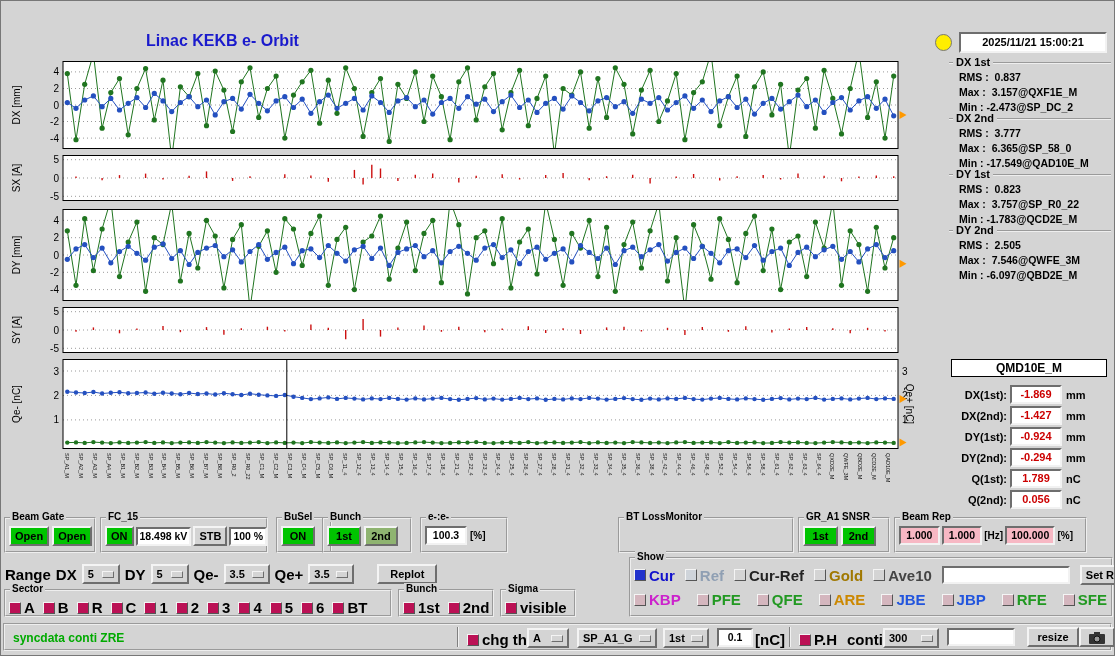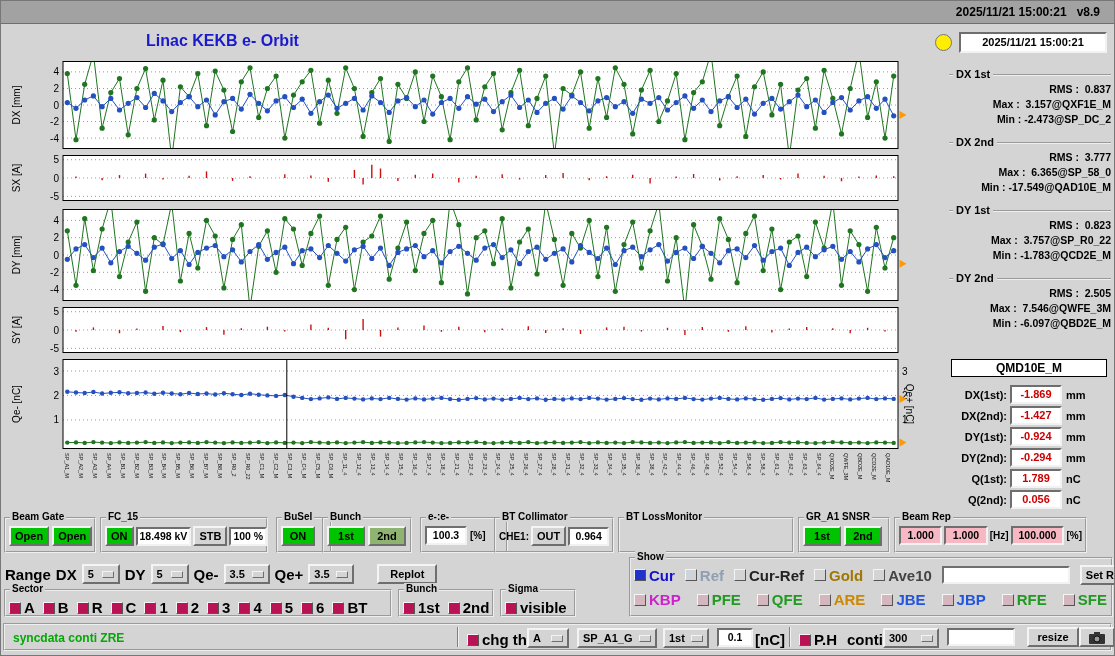--- a/index.html
+++ b/index.html
@@ -18,37 +18,37 @@
   .xstrip{position:absolute;left:62px;top:450px;width:835px;height:62px;overflow:hidden;}
   .xlab{position:absolute;top:2px;font-size:5.5px;transform:rotate(90deg);transform-origin:0 0;
     white-space:nowrap;color:#111;letter-spacing:0;}
   
   .indicator{position:absolute;left:934px;top:33px;width:15px;height:15px;border-radius:50%;
     background:#ffee00;border:1px solid #777;}
   .timebox{position:absolute;left:958px;top:31px;width:144px;height:17px;background:#fff;
     border:2px solid;border-color:#6e6e6e #f2f2f2 #f2f2f2 #6e6e6e;text-align:center;
     font-size:11px;font-weight:bold;line-height:17px;}
   .statpanel{position:absolute;left:948px;top:60px;width:162px;}
-  .statgroup{position:relative;border-top:2px groove #eee;margin-top:13px;padding:6px 0 2px 10px;text-align:right;}
+  .statgroup{position:relative;border-top:2px groove #eee;margin-top:1px;padding:6px 0 2px 10px;}
   .statgroup .glabel{position:absolute;top:-8px;left:4px;background:#d4d4d4;padding:0 3px;
     font-size:11px;font-weight:bold;}
   .srow{font-size:10.5px;font-weight:bold;line-height:15px;white-space:pre;}
   .qmdbox{position:absolute;left:948px;top:358px;width:164px;}
   .qtitle{background:#fff;border:1px solid #000;font-weight:bold;text-align:center;
     font-size:12px;height:16px;line-height:16px;margin:0 6px 7px 2px;}
   .qrow{display:flex;align-items:center;height:21px;}
   .qlab{width:58px;text-align:right;font-size:11px;font-weight:bold;margin-right:3px;}
   .qval{width:48px;height:15px;background:#fff;border:2px solid;border-color:#6e6e6e #f2f2f2 #f2f2f2 #6e6e6e;
     color:#cc0000;font-size:11px;font-weight:bold;text-align:center;line-height:15px;}
   .qunit{font-size:11px;font-weight:bold;margin-left:4px;}
   
   .grp{position:absolute;border:2px groove #eee;height:36px;box-sizing:border-box;}
   .grp .glabel{position:absolute;top:-8px;left:4px;background:#d4d4d4;padding:0 2px;
     font-size:10px;font-weight:bold;white-space:nowrap;}
-  .grpc{display:flex;align-items:center;gap:3px;padding:7px 3px 0 3px;}
+  .grpc{display:flex;align-items:center;gap:3px;padding:7px 12px 0 3px;}
   .btn{background:#d4d4d4;border:2px solid;border-color:#f4f4f4 #6e6e6e #6e6e6e #f4f4f4;
     font-size:11px;font-weight:bold;text-align:center;height:16px;line-height:16px;
     padding:0 4px;white-space:nowrap;cursor:pointer;box-sizing:content-box;}
   .btn.green{background:#00c400;}
   .btn.dullgreen{background:#8fb471;}
   .inset{background:#fff;border:2px solid;border-color:#6e6e6e #f2f2f2 #f2f2f2 #6e6e6e;
     font-size:10.5px;font-weight:bold;text-align:center;height:15px;line-height:15px;padding:0 2px;white-space:nowrap;}
   .inset.pink{background:#f7b8c4;}
   .slabel{font-size:10px;font-weight:bold;white-space:nowrap;}
   .opt{display:inline-flex;align-items:center;justify-content:space-between;background:#d4d4d4;
@@ -65,26 +65,20 @@
   .vdiv{position:absolute;top:2px;height:20px;width:0;border-left:1px solid #808080;border-right:1px solid #f2f2f2;}
   .txt{background:#fff;border:2px solid;border-color:#6e6e6e #f2f2f2 #f2f2f2 #6e6e6e;
     height:14px;font-size:11px;font-family:"Liberation Sans",sans-serif;padding:0 2px;}
   .sb-abs{position:absolute;}
 </style>
 </head>
 <body>
 
 <div class="screen">
 
-  <div class="titlebar">
-    <span class="tbtext">
-      <span>2025/11/21 15:00:21</span>&nbsp;&nbsp;
-      <span>v8.9</span>
-    </span>
-  </div>
 
   <div class="apptitle">Linac KEKB e- Orbit</div>
 
   <div class="plotrow" style="top:60px;height:88px">
     <span class="ylab">DX [mm]</span>
     <svg width="883" height="88">
         <clipPath id="cp-dx">
           <rect x="30" y="1" width="835" height="86"></rect>
         </clipPath>
         <rect x="30" y="0.5" width="835" height="87" fill="#fff"></rect>
@@ -1009,28 +1003,20 @@
       <span class="btn dullgreen" style="width:26px">2nd</span>
     </div>
   </div>
   <div class="grp" style="left:419px;top:516px;width:88px">
     <span class="glabel">e-:e-</span>
     <div class="grpc">
       <span class="inset" style="width:34px">100.3</span>
       <span class="slabel">[%]</span>
     </div>
   </div>
-  <div class="grp" style="left:493px;top:516px;width:120px">
-    <span class="glabel">BT Collimator</span>
-    <div class="grpc" style="gap:2px">
-      <span class="slabel">CHE1:</span>
-      <span class="btn">OUT</span>
-      <span class="inset" style="width:38px">0.964</span>
-    </div>
-  </div>
   <div class="grp" style="left:617px;top:516px;width:176px">
     <span class="glabel">BT LossMonitor</span>
   </div>
   <div class="grp" style="left:797px;top:516px;width:92px">
     <span class="glabel">GR_A1 SNSR</span>
     <div class="grpc">
       <span class="btn green" style="width:26px">1st</span>
       <span class="btn green" style="width:26px">2nd</span>
     </div>
   </div>

